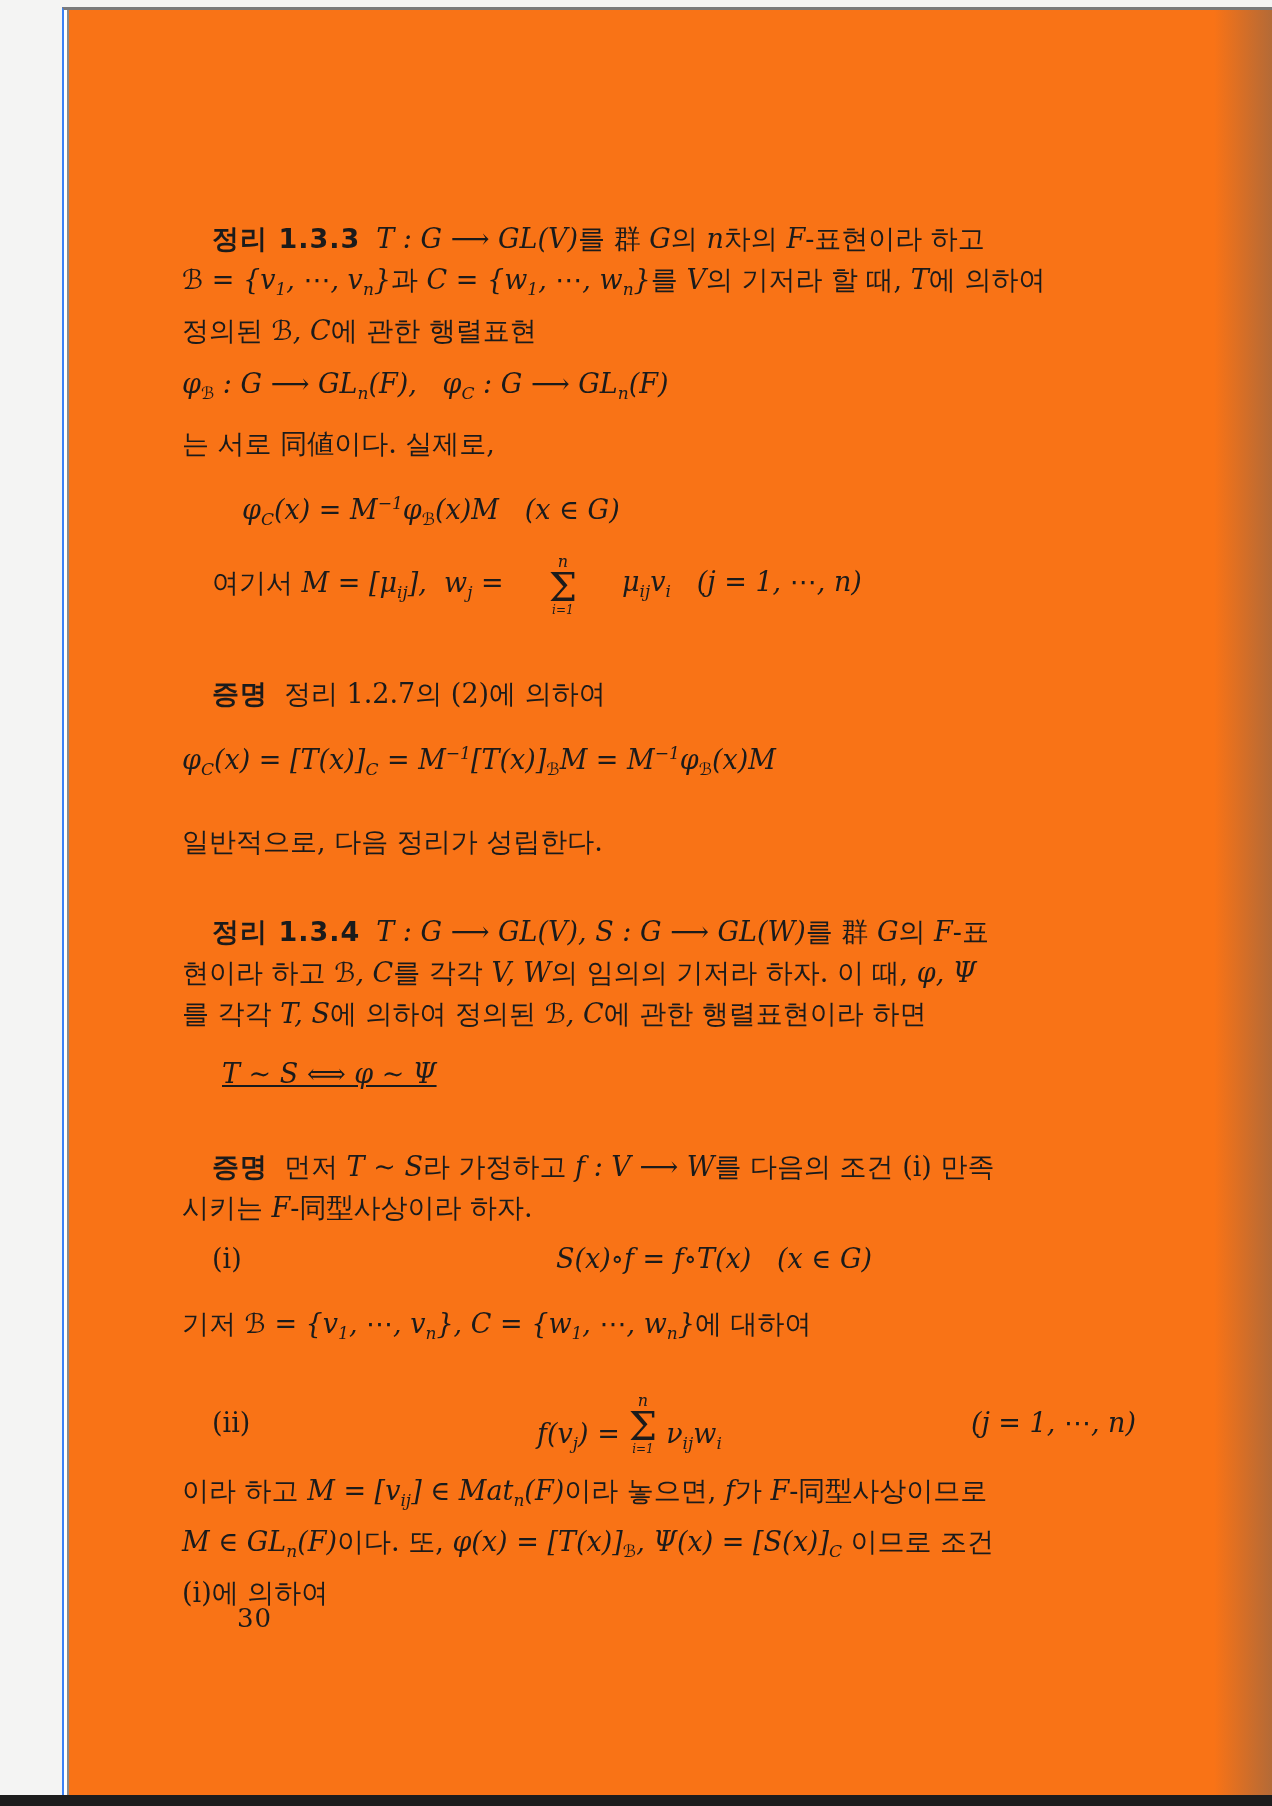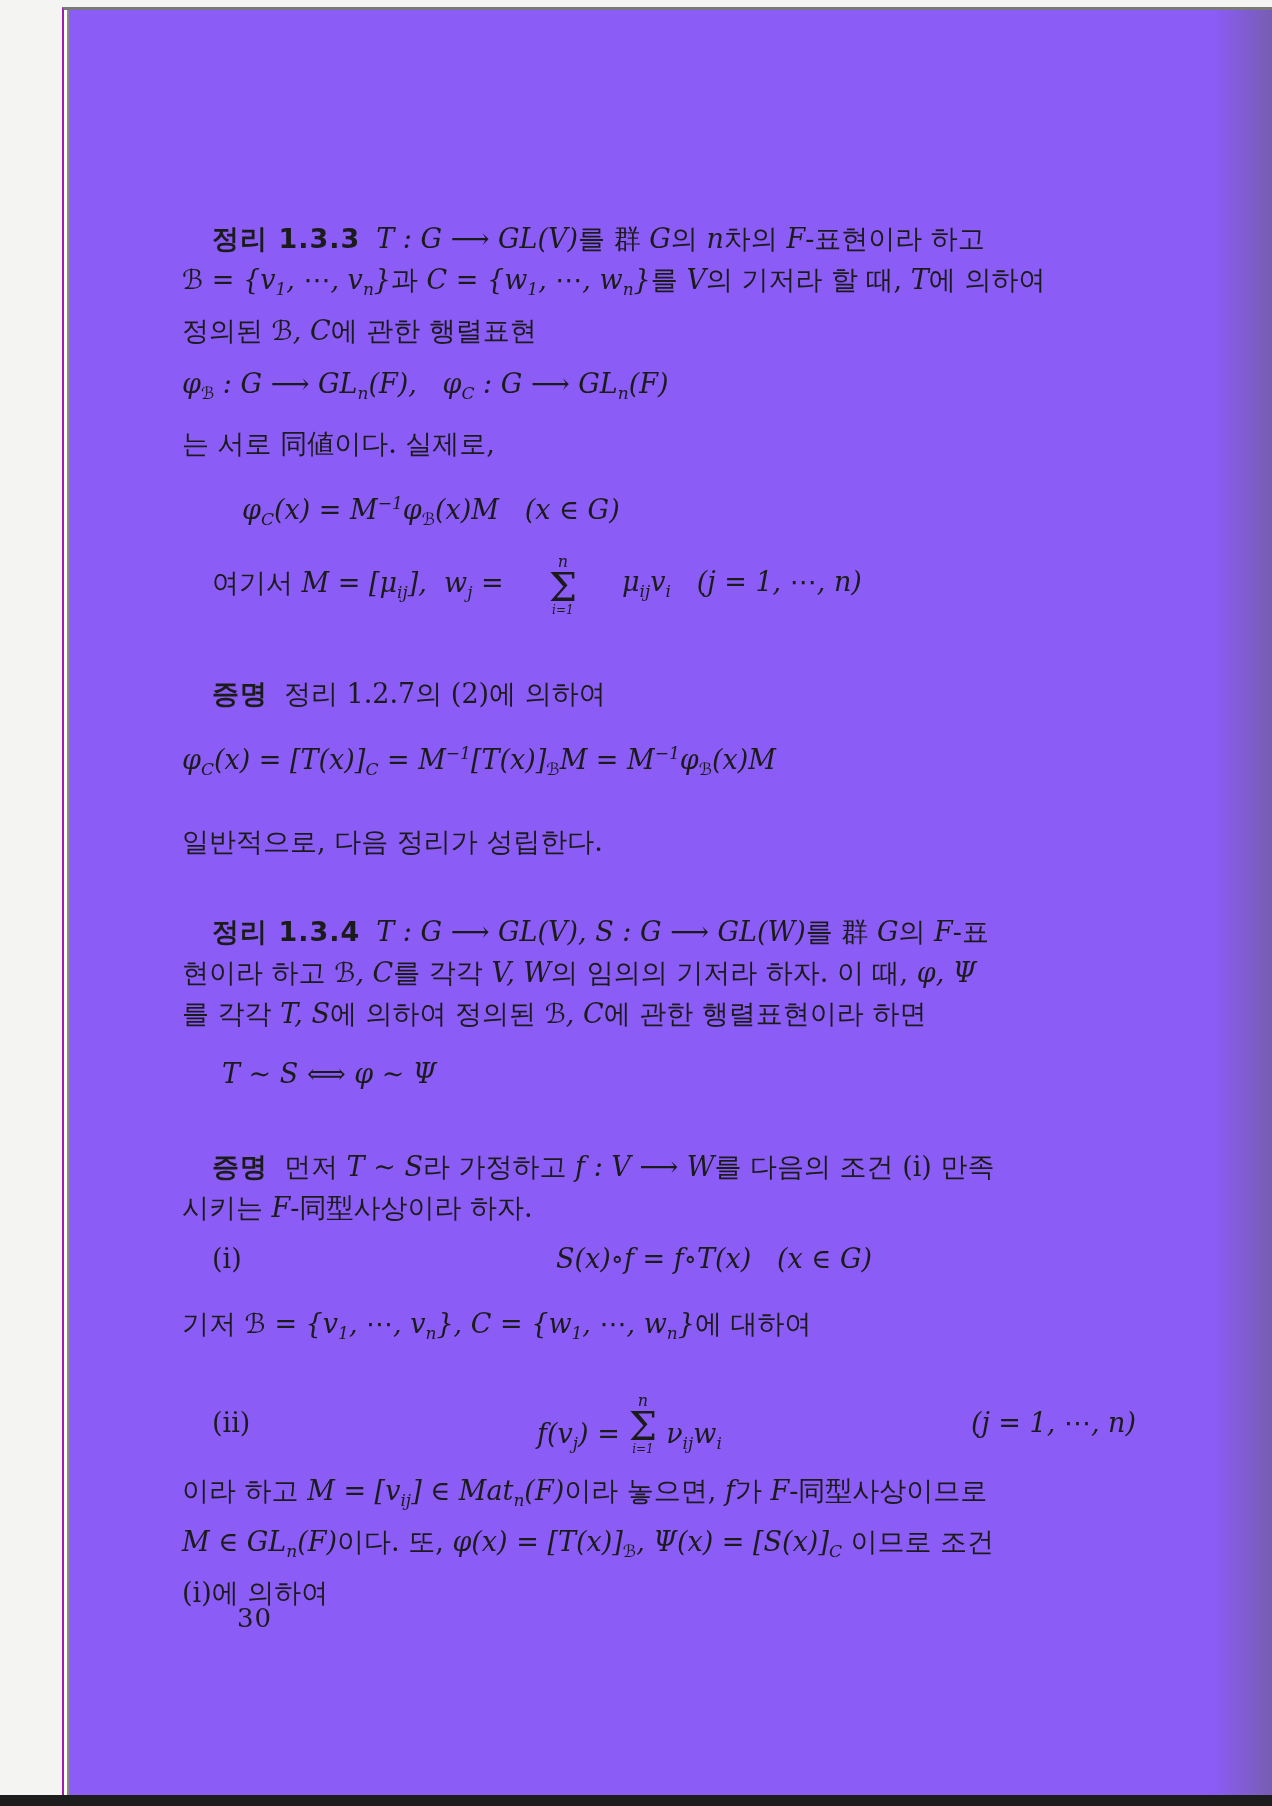--- a/index.html
+++ b/index.html
@@ -3,23 +3,23 @@
 <meta charset="utf-8">
 <style>
   html,body{margin:0;padding:0}
   body{
     width:1272px;height:1806px;position:relative;overflow:hidden;
     background:#f4f4f3;color:#1b1b1b;
     font-family:"DejaVu Serif","DejaVu Sans",serif;
   }
   .page{
     position:absolute;left:62px;top:7px;right:0;bottom:11px;
-    background:#8b5cf6;
+    background:#f97316;
     border-top:3px solid #7a7a7a;
-    border-left:2px solid #a21caf;
+    border-left:2px solid #3b82f6;
     box-shadow:inset 3px 0 0 #ffffff, inset 5px 0 0 #8a8a8a;
   }
   .page::after{
     content:"";position:absolute;top:0;right:0;bottom:0;width:58px;
     background:linear-gradient(to right, rgba(110,110,110,0), rgba(95,95,95,0.45));
     pointer-events:none;
   }
   .bottom-strip{position:absolute;left:0;right:0;bottom:0;height:11px;background:#1d1d1d;}
   .content{position:absolute;left:118px;top:0;width:958px;}
   .blk{position:absolute;left:0;width:100%;}
@@ -35,21 +35,21 @@
   .seg-sb{font-family:"DejaVu Serif","DejaVu Sans",serif;font-style:italic;font-size:17px;vertical-align:-6px;}
   .seg-sp{font-family:"DejaVu Serif","DejaVu Sans",serif;font-style:italic;font-size:17px;vertical-align:10px;}
   .sum{display:inline-flex;flex-direction:column;align-items:center;line-height:1;margin:0 9px;transform:translateY(2px);}
   .sum-top{font-size:16px;font-style:italic;}
   .sum-op{font-size:40px;line-height:0.85;font-style:normal;}
   .sum-bot{font-size:12px;font-style:italic;}
   .flabel{flex:0 0 auto;width:76px;padding-left:30px;font-style:normal;font-size:27px;}
   .fcenter{flex:1;text-align:center;}
   .fcenter-flex{flex:1;display:flex;justify-content:center;align-items:flex-end;}
   .ftail{flex:0 0 auto;padding-right:4px;}
-  .pad40{padding-left:40px;}
+  .pad40{padding-left:40px;text-decoration:underline;}
   .pad60{padding-left:60px;}
   .pagenum{position:absolute;left:173px;top:1593px;font-size:26px;letter-spacing:1px;}
 </style>
 </head>
 <body>
 
 <div class="page">
   <div class="content">
 
     <div class="blk" style="top:208px">

